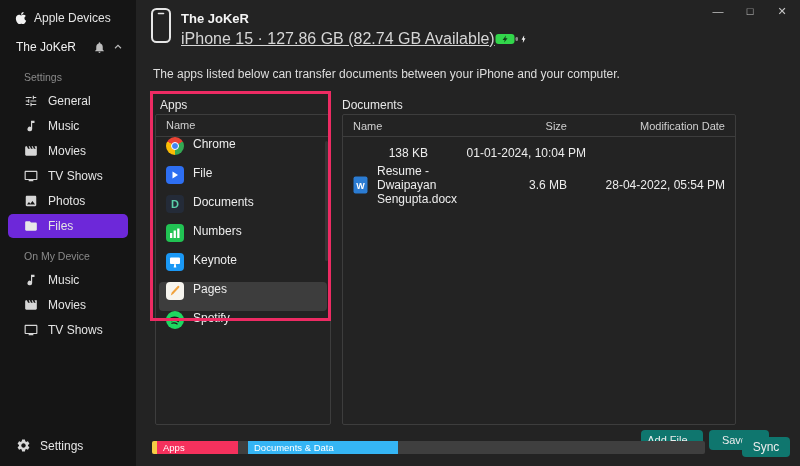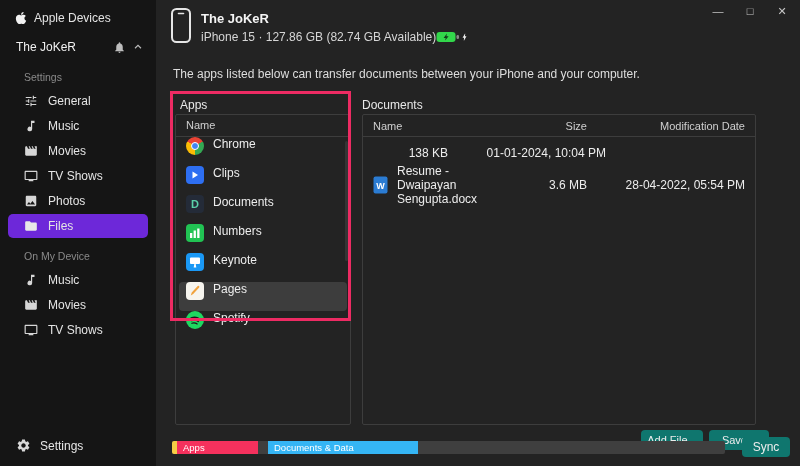--- a/index.html
+++ b/index.html
@@ -4,38 +4,38 @@
 <style>
   * { box-sizing: border-box; margin: 0; padding: 0; }
   html,body { width:800px; height:466px; }
   body {
     font-family: "Liberation Sans", sans-serif;
     background:#232323; color:#ececec; overflow:hidden; font-size:12px;
   }
   .app { display:flex; width:800px; height:466px; }
 
   
-  .sidebar { width:156px; flex-shrink:0; background:#151515; position:relative; }
+  .sidebar { width:136px; flex-shrink:0; background:#151515; position:relative; }
   .app-title { display:flex; align-items:center; gap:7px; padding:11px 14px 8px 15px; font-size:12px; color:#e3e3e3; }
   .device-row { display:flex; align-items:center; gap:6px; padding:7px 12px 6px 16px; font-size:12px; color:#f0f0f0; }
   .device-row .dev-name { flex:1; }
   .section-label { padding:11px 16px 5px 24px; font-size:10.5px; color:#8a8a8a; }
   .side-item { display:flex; align-items:center; gap:10px; height:24px; margin:1px 8px; padding:0 8px 0 16px; border-radius:5px; font-size:12px; color:#e4e4e4; cursor:default; }
   .side-item.selected { background:#6d28d9; }
   .side-item svg { flex-shrink:0; }
   .sidebar-footer { position:absolute; left:0; right:0; bottom:0; display:flex; align-items:center; gap:9px; padding:13px 16px; font-size:12px; color:#e6e6e6; }
 
   
   .main { position:relative; flex:1; background:#232323; }
   .win-controls { position:absolute; top:0; right:2px; display:flex; z-index:60; }
   .win-btn { width:32px; height:22px; display:flex; align-items:center; justify-content:center; color:#c6c6c6; font-size:11px; background:transparent; border:none; font-family:inherit; }
 
   .phone-outline { position:absolute; left:13px; top:7px; }
   .head-title { position:absolute; left:45px; top:11px; font-size:13px; font-weight:bold; color:#f4f4f4; }
-  .head-sub { position:absolute; left:45px; top:30px; font-size:12px; color:#d6d6d6; display:flex; align-items:center; gap:0; }
+  .head-sub { position:absolute; left:45px; top:30px; font-size:16px; color:#d6d6d6; display:flex; align-items:center; gap:0;text-decoration:underline; }
   .battery { display:inline-flex; align-items:center; }
 
   .desc { position:absolute; left:17px; top:67px; font-size:12px; color:#dedede; }
 
   .apps-label { position:absolute; left:24px; top:98px; font-size:12px; color:#e8e8e8; }
   .apps-box { position:absolute; left:19px; top:114px; width:176px; height:311px; border:1px solid #3d3d3d; border-radius:2px; background:#232323; }
   .col-head-apps { height:22px; line-height:21px; padding-left:10px; font-size:11px; color:#cfcfcf; border-bottom:1px solid #3d3d3d; }
   .app-row { display:flex; align-items:flex-start; gap:9px; height:29px; margin:0 3px; padding-left:7px; border-radius:4px; font-size:12px; color:#ededed; }
   .app-row.selected { background:#3d3d3d; }
   .apps-scrollbar { position:absolute; right:2px; top:26px; width:3px; height:120px; border-radius:2px; background:#353535; }
@@ -199,21 +199,21 @@
             <span class="chrome-center"></span>
           </span>
         <span>Chrome</span>
       </div>
       <div class="app-row">
         <span class="icon-app" style="background: rgb(46, 111, 242);">
             <svg width="10" height="10" viewBox="0 0 10 10">
               <path d="M2.5 1.5 8 5 2.5 8.5z" fill="#fff"></path>
             </svg>
           </span>
-        <span>Clips</span>
+        <span>File</span>
       </div>
       <div class="app-row">
         <span class="icon-app" style="color: rgb(91, 208, 169); font-weight: bold; font-size: 11px; background: rgb(36, 43, 56);">D</span>
         <span>Documents</span>
       </div>
       <div class="app-row">
         <span class="icon-app" style="background: rgb(33, 195, 83);">
             <svg width="18" height="18" viewBox="0 0 18 18">
               <rect x="4" y="9" width="2.3" height="5" fill="#fff"></rect>
               <rect x="7.6" y="6.5" width="2.3" height="7.5" fill="#fff"></rect>

